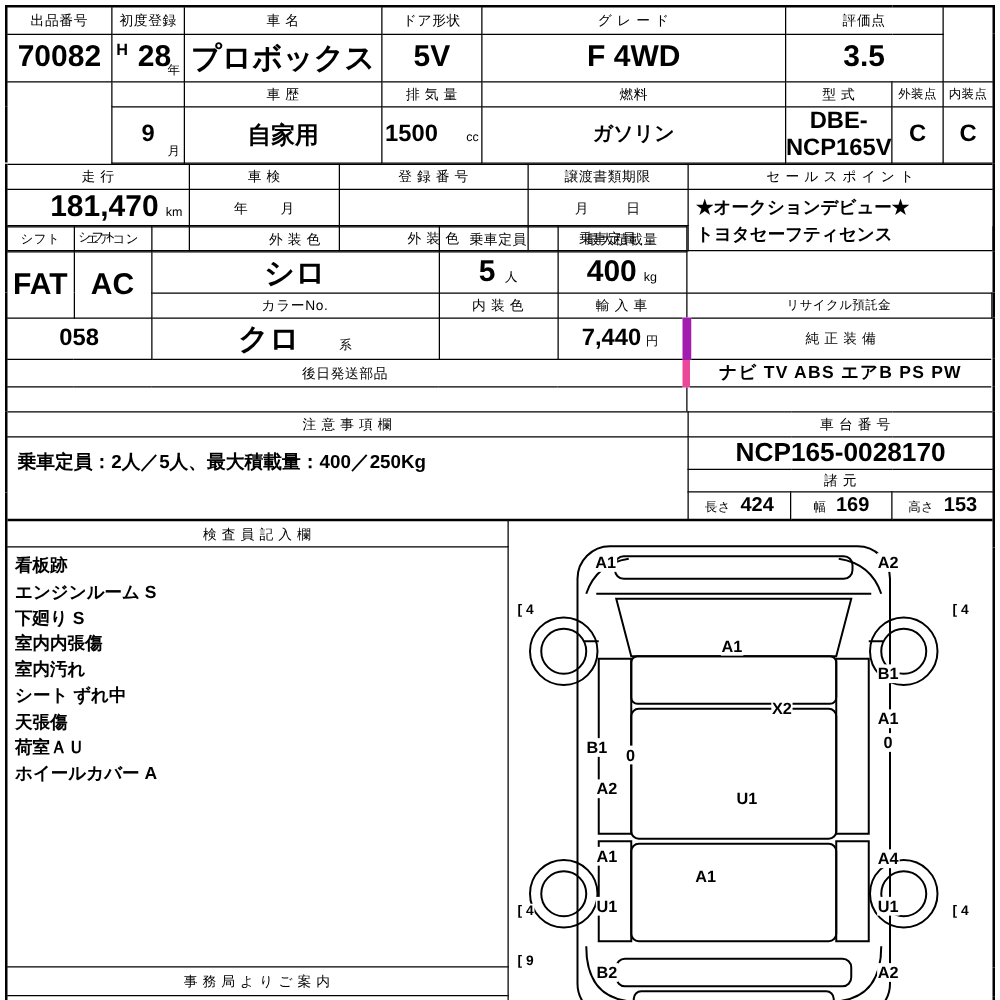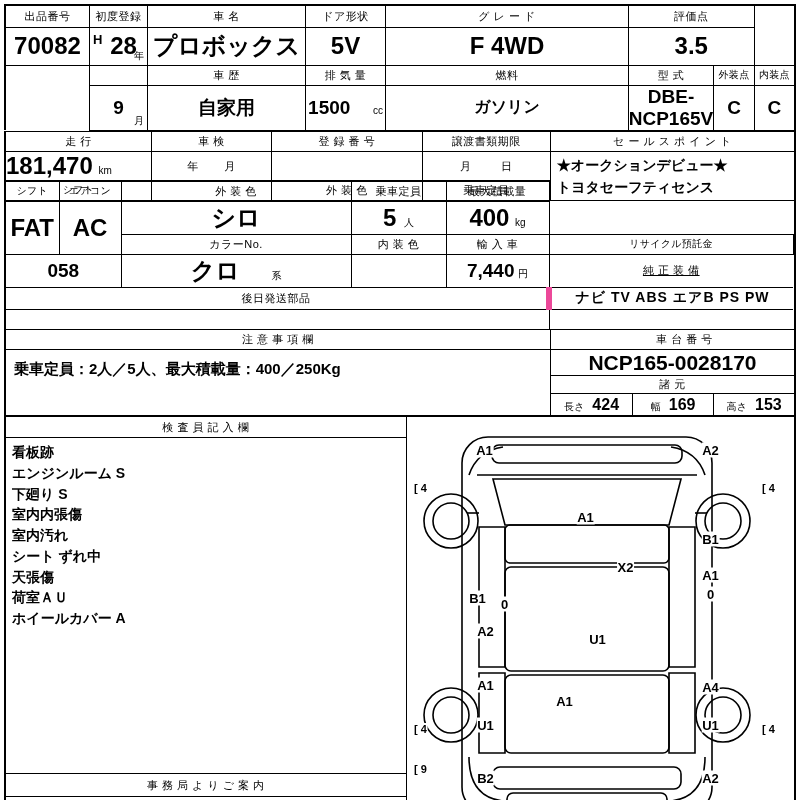--- a/index.html
+++ b/index.html
@@ -13,21 +13,21 @@
   }
   .sheet { position:relative; width:800px; height:800px; padding:4px 4px 0 4px; }
   table { border-collapse:collapse; }
   .outer { width:792px; border:2px solid #000; }
   td, th { border:1px solid #000; padding:0; text-align:center; vertical-align:middle; font-weight:normal; }
   .lbl { font-size:11px; letter-spacing:0.5px; }
   .lbl-sm { font-size:10px; letter-spacing:0.3px; }
   .val { font-size:19px; font-weight:bold; }
   .val-lg { font-size:24px; font-weight:bold; }
   .val-md { font-size:16px; font-weight:bold; }
-  .tr { text-align:left; padding-right:5px; }
+  .tr { text-align:right; padding-right:5px;padding-left:27px; }
   .nob-b { border-bottom:none; }
 
   
   .unit { font-size:10px; font-weight:normal; }
 
   
   .inspector { font-size:14px; font-weight:bold; line-height:1.48; text-align:left; padding:4px 0 0 6px; }
   .inspector div { white-space:nowrap; }
 
   .salespoint { font-size:14px; font-weight:bold; text-align:left; padding:3px 0 0 6px; line-height:1.5; }
@@ -170,21 +170,21 @@
       <td colspan="2" class="val" style="height:28px;">058</td>
       <td>
         <span class="val-lg">クロ</span>
         <span class="unit" style="margin-left:28px;">系</span>
       </td>
       <td></td>
       <td>
         <span class="val">7,440</span>
         <span class="unit">円</span>
       </td>
-      <td class="lbl" style="border-left:1px solid #a21caf;border-right:none;border-top:1px solid #000;border-bottom:1px solid #000;text-decoration:underline;">純 正 装 備</td>
+      <td class="lbl" style="border-left:7px solid #a21caf;border-right:none;border-top:1px solid #000;border-bottom:1px solid #000;">純 正 装 備</td>
     </tr>
     <tr>
       <td colspan="5" class="lbl" style="height:22px;">後日発送部品</td>
       <td class="equip" style="border-left:6px solid #ec4899;border-right:none;">ナビ  TV  ABS  エアB  PS  PW</td>
     </tr>
     <tr>
       <td colspan="5" style="height:20px;border-bottom:none;"></td>
       <td style="border-left:1px solid #000;border-right:none;border-bottom:none;"></td>
     </tr>
   </tbody>

